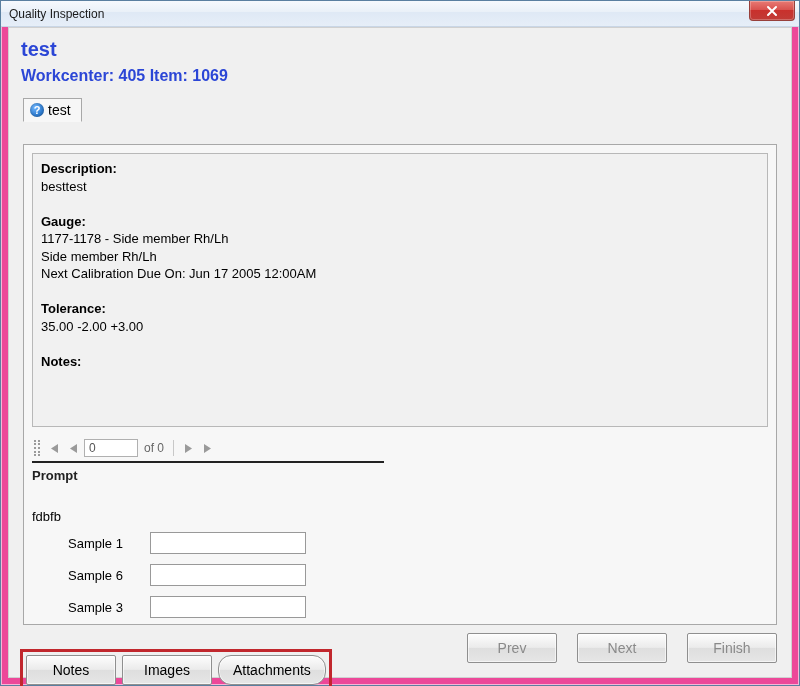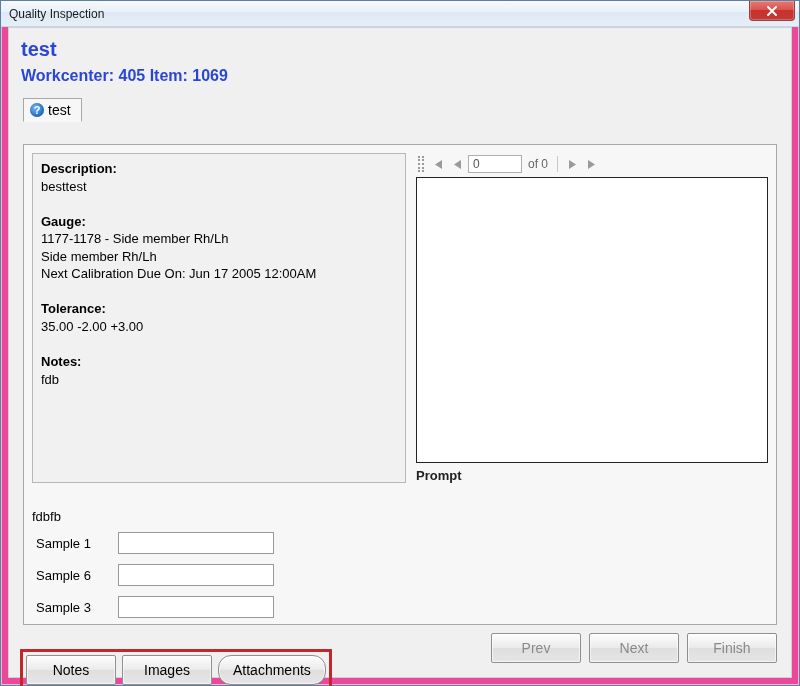--- a/index.html
+++ b/index.html
@@ -102,20 +102,21 @@
     bottom: 52px;
     border: 1px solid #a8a8a8;
     background: #f7f7f7;
     padding: 8px;
   }
 
   .two-col {
     display: flex;
     gap: 10px;
     height: 330px;
+    flex-direction: column;
   }
 
   .descbox {
     flex: 1;
     border: 1px solid #b8b8b8;
     background: #f1f1f1;
     padding: 6px 8px;
     font-size: 13px;
     line-height: 1.35;
     color: #000;
@@ -174,21 +175,21 @@
   .belowtext {
     margin: 26px 0 8px 0;
     font-size: 13px;
     color: #000;
   }
   .samples {
     display: flex; flex-direction: column; gap: 10px;
     margin-left: 4px;
   }
   .samplerow {
-    display: flex; align-items: center; gap: 12px;
+    display: flex; align-items: center; gap: 12px; margin-left: 32px;
   }
   .samplerow label {
     width: 70px;
     font-size: 13px;
   }
   .samplerow input {
     width: 156px; height: 22px;
     border: 1px solid #999;
     background: #fff;
     padding: 0 4px;
@@ -206,21 +207,21 @@
   }
   .leftbtns {
     display: flex;
     gap: 6px;
     padding: 3px;
     outline: 3px solid #c1272d;
     margin-top: 44px;
   }
   .rightbtns {
     display: flex;
-    gap: 8px;
+    gap: 20px;
   }
   button.stdbtn {
     height: 30px;
     border: 1px solid #8f8f8f;
     background: linear-gradient(to bottom, #fdfdfd 0%, #ebebeb 48%, #dedede 50%, #e6e6e6 100%);
     font-size: 14px;
     padding: 0 14px;
     border-radius: 2px;
     box-shadow: inset 0 0 0 1px rgba(255,255,255,0.6);
     min-width: 90px;
@@ -271,21 +272,20 @@
           <br>
           <div><span class="lbl">Gauge:</span></div>
           <div>1177-1178 - Side member Rh/Lh</div>
           <div>Side member Rh/Lh</div>
           <div>Next Calibration Due On: Jun 17 2005 12:00AM</div>
           <br>
           <div><span class="lbl">Tolerance:</span></div>
           <div>35.00 -2.00 +3.00</div>
           <br>
           <div><span class="lbl">Notes:</span></div>
-          <div>fdb</div>
         </div>
 
         <div class="rightcol">
           <div class="navbar">
             <div class="navdrag"></div>
             <div class="navicon">
               <svg viewBox="0 0 11 11">
                   <path d="M1 1v9M10 1L3 5.5 10 10z"></path>
                 </svg>
             </div>

